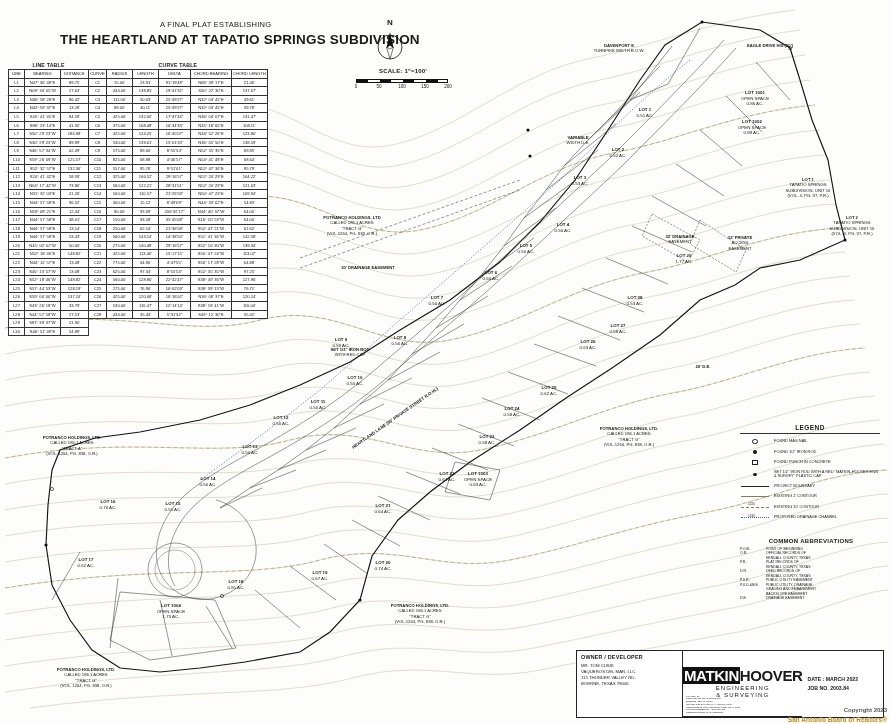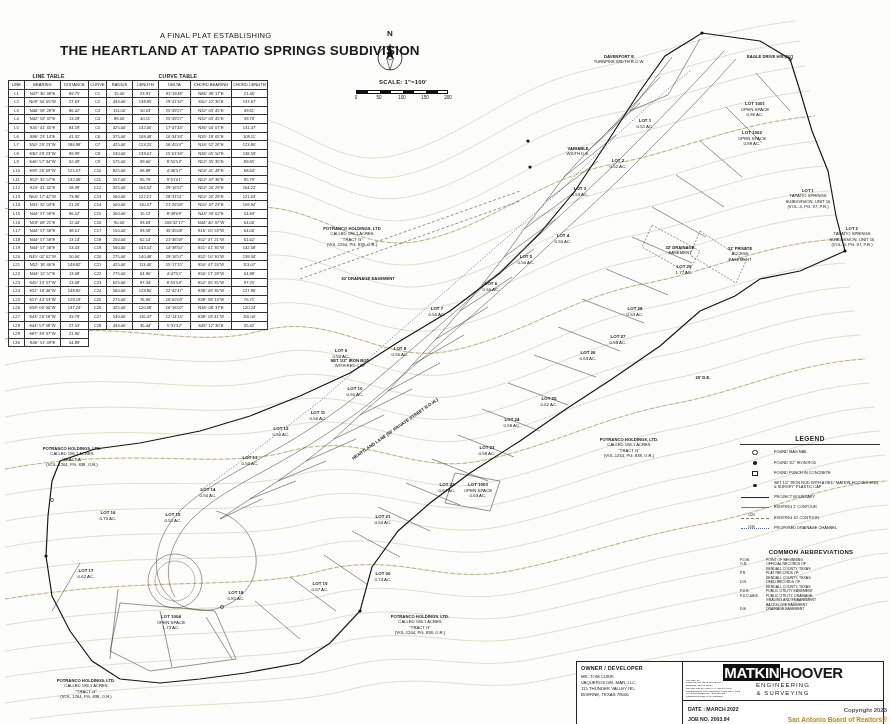--- a/index.html
+++ b/index.html
@@ -4,21 +4,21 @@
 <style>
   html, body { margin:0; padding:0; }
   body {
     width: 890px; height: 724px;
     background: #fdfdfb;
     font-family: "Liberation Sans", sans-serif;
     color: #1a1a1a;
     overflow: hidden;
     position: relative;
   }
-  #sheet { position:absolute; inset:0;margin-top:11px; }
+  #sheet { position:absolute; inset:0; }
 
   
   .title-block { position:absolute; left:60px; top:20px; }
   .title-sub { font-size:7.5px; letter-spacing:.3px; margin-left:100px; }
   .title-main { font-size:13.5px; font-weight:bold; letter-spacing:.2px; margin-top:3px; }
 
   
   .north { position:absolute; left:360px; top:18px; width:60px; text-align:center; }
   .north .n-label { font-size:8px; font-weight:bold; }
   .north svg { display:block; margin:0 auto; }
@@ -70,21 +70,21 @@
   .ab-row { display:flex; font-size:3.5px; line-height:1.28; }
   .ab-k { width:26px; flex:0 0 26px; }
   .ab-v { flex:1; }
 
   
   #titlebar { position:absolute; left:576px; top:650px; width:306px; height:66px;
      border:.8px solid #222; background:#fff; display:flex; }
   #owner { width:106px; border-right:.8px solid #222; padding:3px 4px; box-sizing:border-box; }
   #owner .ow-h { font-size:5.4px; font-weight:bold; letter-spacing:.2px; margin-bottom:3px; }
   #owner .ow-l { font-size:4.3px; line-height:1.42; }
-  #firm { flex:1; display:flex; flex-direction:column; }
+  #firm { flex:1; display:flex; }
   #firm .logo { flex:0 0 38px; border-bottom:.8px solid #222; position:relative; display:flex;
       flex-direction:column; align-items:center; justify-content:center; }
   .logo-name { font-size:15px; font-weight:bold; letter-spacing:-.4px; line-height:1; }
   .logo-name .mat { background:#111; color:#fff; padding:0 1px; }
   .logo-sub { font-size:6px; letter-spacing:1.1px; margin-top:2px; text-align:center; line-height:1.25; }
   .logo-tiny { position:absolute; left:3px; bottom:1px; font-size:2.4px; line-height:1.15; width:92px; }
   #firm .meta { flex:1; display:flex; flex-direction:column; justify-content:center; padding-left:5px; }
   #firm .meta div { font-size:5.2px; font-weight:bold; line-height:1.8; }
 
   .copyright { position:absolute; right:3px; bottom:11px; font-size:6px; font-weight:bold; color:#555; }

